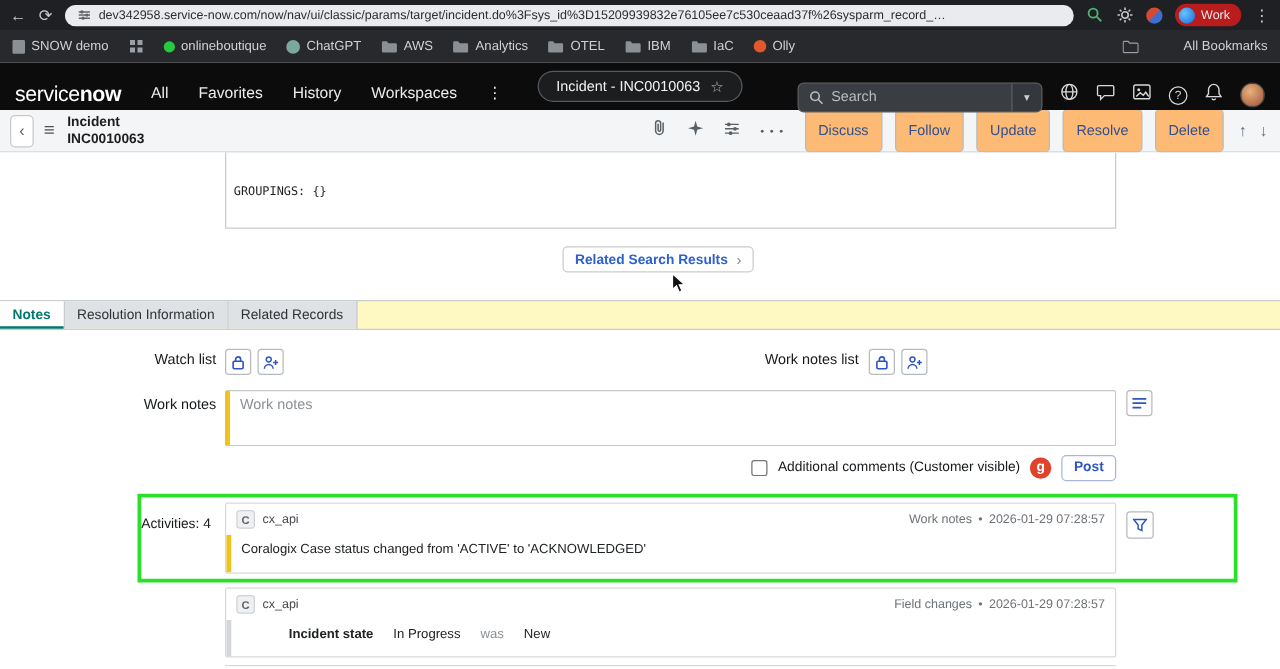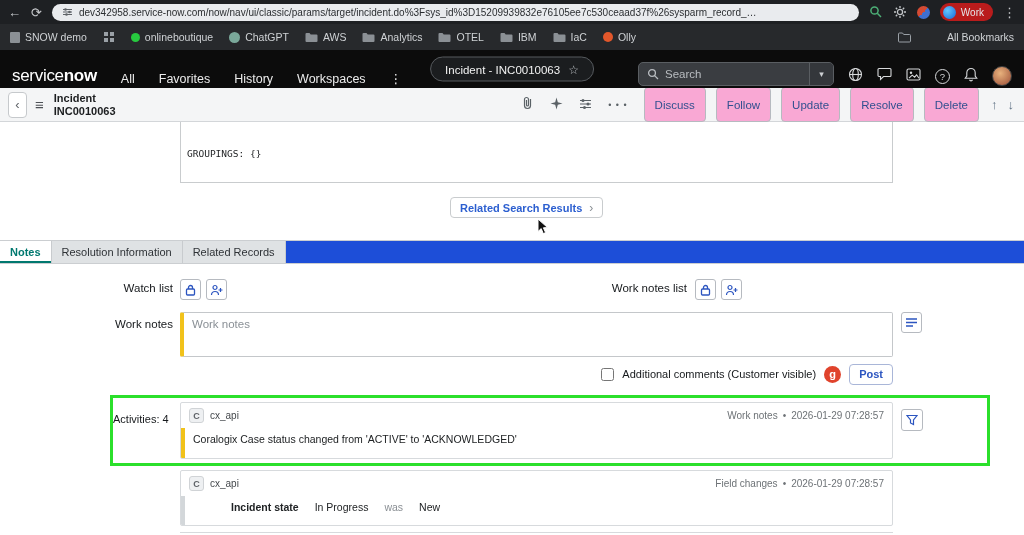--- a/index.html
+++ b/index.html
@@ -20,21 +20,21 @@
   
   .bookmarks-bar { height:26px; background:#27292c; display:flex; align-items:center; padding:0 10px; gap:16px; font-size:10.5px; color:#cfd2d5; }
   .bm { display:flex; align-items:center; gap:5px; white-space:nowrap; }
   .bm-right { margin-left:auto;gap:36px; }
   .dot-green { width:9px; height:9px; border-radius:50%; background:#27c93f; }
   .dot-teal { width:11px; height:11px; border-radius:50%; background:#7aa89a; }
   .dot-orange { width:10px; height:10px; border-radius:50%; background:#e2572b; }
   .fav-page { width:10px; height:11px; background:#8b9095; border-radius:1px; }
 
   
-  .snow-header { height:38px; background:#0c0c0c; display:flex; align-items:flex-end; padding:2px 12px; position:relative; color:#fff; }
+  .snow-header { height:38px; background:#0c0c0c; display:flex; align-items:flex-start; padding:16px 12px; position:relative; color:#fff; }
   .logo { font-size:17px; letter-spacing:-0.3px; margin-right:24px; color:#fff; }
   .logo .svc { font-weight:400; } .logo .now { font-weight:700; }
   .nav { display:flex; gap:24px; font-size:12.5px; color:#ececec; align-items:center; }
   .pill { position:absolute; left:50%; top:50%; transform:translate(-50%,-50%); height:25px; border:1px solid #565a5e; border-radius:13px; background:#1b1d1f; display:flex; align-items:center; gap:8px; padding:0 14px; font-size:11.5px; color:#f2f2f2; }
   .pill .star { color:#b9bdc1; font-size:12px; }
   .search-box { margin-left:auto; width:196px; height:24px; background:#3a3d41; border:1px solid #5a5e62; border-radius:5px; display:flex; align-items:center; overflow:hidden; }
   .search-main { flex:1; display:flex; align-items:center; gap:6px; padding:0 8px; }
   .search-text { color:#b9bdc1; font-size:11.5px; }
   .search-caret { width:24px; align-self:stretch; border-left:1px solid #5a5e62; display:flex; align-items:center; justify-content:center; color:#cdd0d3; font-size:9px; background:#34373b; }
   .hdr-icons { display:flex; align-items:center; gap:14px; margin-left:14px; }
@@ -44,31 +44,31 @@
   
   .form-header { height:34px; background:#f4f5f6; border-bottom:1px solid #d3d6d9; display:flex; align-items:center; padding:0 8px; }
   .back-btn { width:19px; height:26px; background:#fff; border:1px solid #c6c9cc; border-radius:4px; display:flex; align-items:center; justify-content:center; color:#5f6368; font-size:13px; }
   .burger { color:#4d5156; font-size:15px; margin-left:8px; }
   .rec-title { margin-left:10px; line-height:1.15; }
   .rec-type { font-size:11px; font-weight:600; color:#1b1d1f; }
   .rec-num { font-size:11px; font-weight:700; color:#1b1d1f; }
   .fh-icons { margin-left:auto; display:flex; gap:16px; align-items:center; color:#5a6166; }
   .fh-more { font-size:9px; letter-spacing:1px; color:#5a6166; }
   .fh-btns { display:flex; gap:10px; margin-left:16px; }
-  .btn { height:35px; padding:0 10px; background:#f9a8d4; border:1px solid #b6bac0; border-radius:4px; font-size:11.5px; color:#31508f; display:flex; align-items:center; font-weight:500; }
+  .btn { height:35px; padding:0 10px; background:#fdba74; border:1px solid #b6bac0; border-radius:4px; font-size:11.5px; color:#31508f; display:flex; align-items:center; font-weight:500; }
   .fh-arrows { display:flex; gap:10px; margin-left:12px; margin-right:2px; color:#5f7184; font-size:13px; }
 
   
   .content { position:relative; height:413px; background:#fff; overflow:hidden; }
   .code-box { position:absolute; left:180px; top:-1px; width:713px; height:62px; border:1px solid #c9ccce; font-family:"DejaVu Sans Mono",monospace; font-size:9.5px; line-height:11.5px; color:#1d1f21; padding:3px 6px; white-space:pre; overflow:hidden; background:#fff; }
   .related-btn { position:absolute; left:450px; top:75px; height:21px; padding:0 9px; background:#fff; border:1px solid #c9ccce; border-radius:4px; display:flex; align-items:center; gap:7px; font-size:11px; color:#2c5fd0; font-weight:600; }
   .related-btn .chev { color:#8a8f94; font-size:12px; font-weight:400; }
   .cursor { position:absolute; left:537px; top:96px; z-index:60; }
 
-  .tabs-strip { position:absolute; left:0; top:118px; width:100%; height:24px; background:#1d4ed8; border-top:1px solid #cbced1; border-bottom:1px solid #cbced1; display:flex; }
+  .tabs-strip { position:absolute; left:0; top:118px; width:100%; height:24px; background:#fef9c3; border-top:1px solid #cbced1; border-bottom:1px solid #cbced1; display:flex; }
   .tab { padding:0 10px; display:flex; align-items:center; font-size:11px; color:#2e3236; background:#dfe2e4; border-right:1px solid #c8cbce; }
   .tab.active { background:#fff; color:#00786f; font-weight:700; box-shadow:inset 0 -2px 0 #00786f; }
 
   .field-label { position:absolute; font-size:11.5px; color:#16191c; text-align:right; }
   .icon-btn { width:21px; height:21px; background:#fff; border:1px solid #b6bac0; border-radius:3px; display:flex; align-items:center; justify-content:center; }
   .btn-row { position:absolute; display:flex; gap:5px; }
 
   .worknotes-ta { position:absolute; left:180px; top:190px; width:713px; height:45px; border:1px solid #c4c7ca; border-left:4px solid #f1c21b; border-radius:2px; padding:5px 8px; font-size:11.5px; font-family:"Liberation Sans",sans-serif; color:#1d1f21; resize:none; outline:none; }
   .worknotes-ta::placeholder { color:#8a9096; }
 

